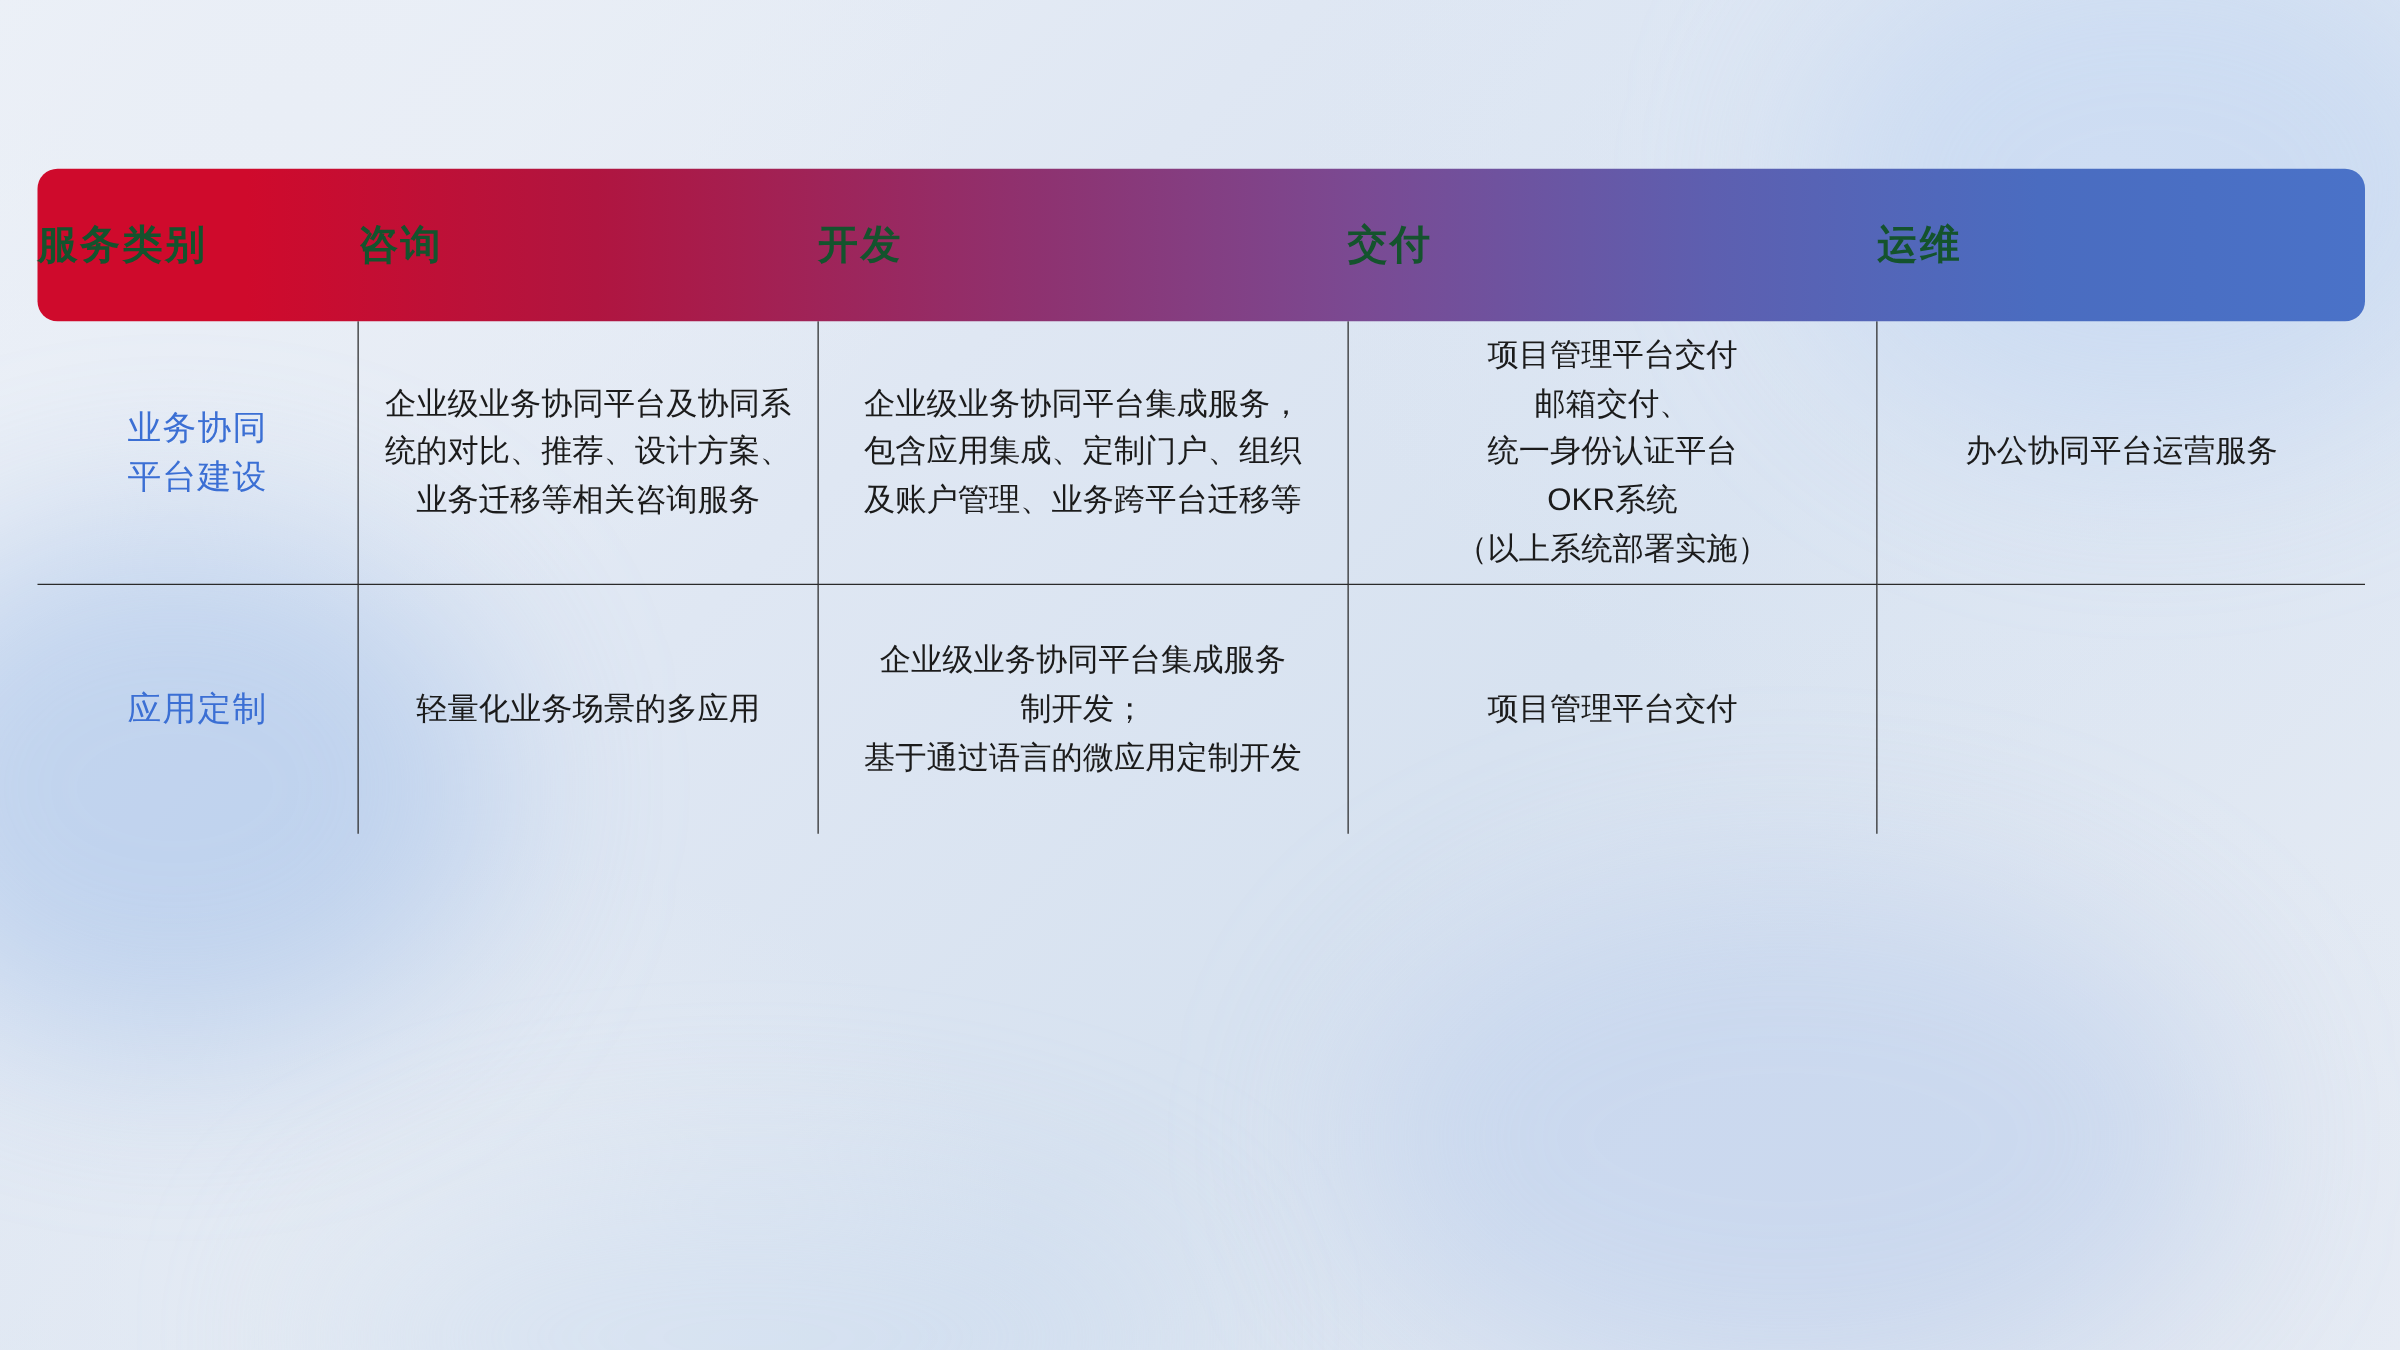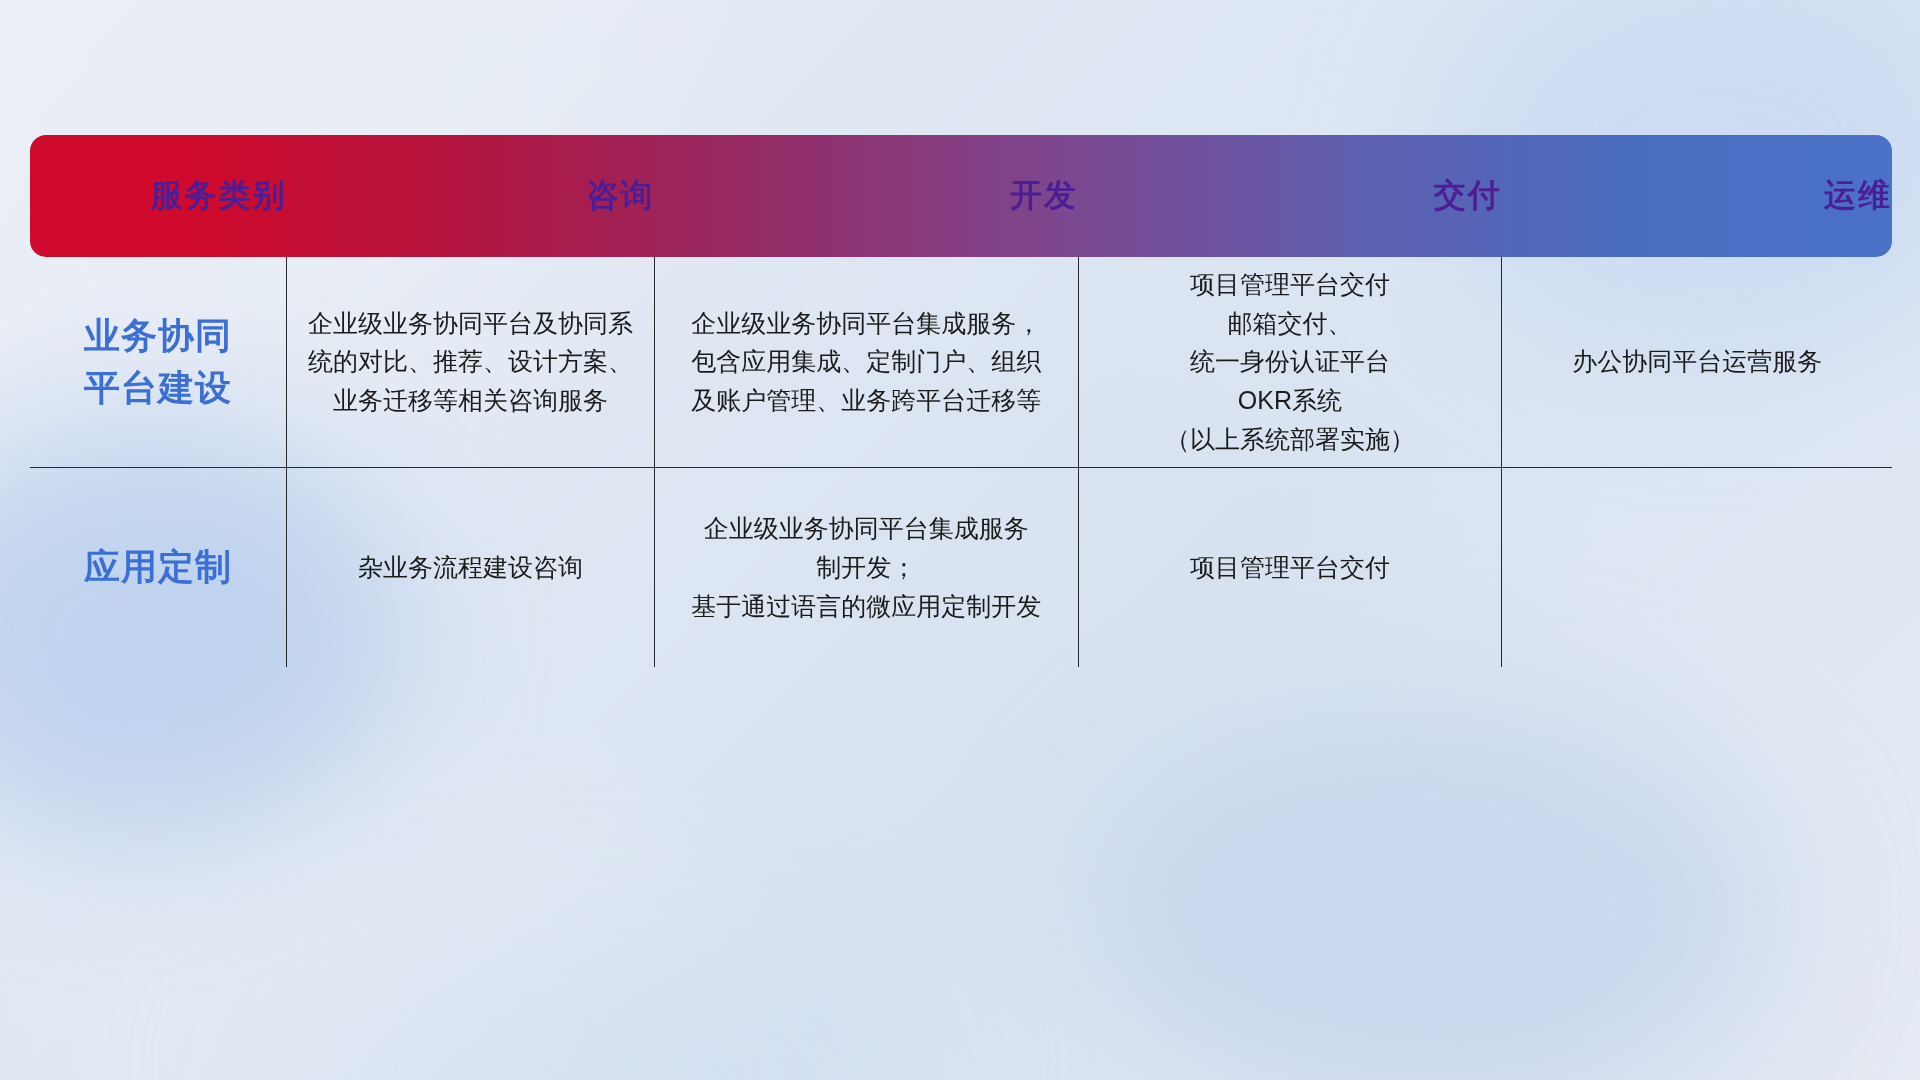--- a/index.html
+++ b/index.html
@@ -49,24 +49,24 @@
     border-collapse: collapse;
     table-layout: fixed;
   }
 
   
   thead tr {
     height: 122px;
   }
   thead th {
     background: transparent;
-    color: #4c1d95;
+    color: #14532d;
     font-size: 32px;
     font-weight: bold;
-    text-align: right;
+    text-align: left;
     vertical-align: middle;
     letter-spacing: 2px;
     position: relative;
     z-index: 2;
     border: none;
     padding: 0;
   }
   .header-bar {
     position: absolute;
     left: 0;
@@ -89,22 +89,22 @@
     padding: 0 18px;
     background: transparent;
   }
   tbody tr.row-0 { height: 210px; }
   tbody tr.row-1 { height: 165px; }
   tbody tr.row-2 { height: 200px; }
 
   td.cat {
     border-left: none;
     color: #3b6fd4;
-    font-weight: bold;
-    font-size: 36px;
+    font-weight: normal;
+    font-size: 27px;
     line-height: 1.45;
     letter-spacing: 1px;
   }
   td.last-col {
     border-right: none;
   }
   tbody tr:first-child td {
     border-top: none;
   }
   tbody tr:last-child td {
@@ -183,21 +183,21 @@
           </td>
           <td class="last-col">
             <span class="cell-text">办公协同平台运营服务</span>
           </td>
         </tr>
         <tr class="row-2">
           <td class="cat">
             <span class="cell-text">应用定制</span>
           </td>
           <td>
-            <span class="cell-text">杂业务流程建设咨询</span>
+            <span class="cell-text">轻量化业务场景的多应用</span>
           </td>
           <td>
             <span class="cell-text">企业级业务协同平台集成服务
 制开发；
 基于通过语言的微应用定制开发</span>
           </td>
           <td>
             <span class="cell-text">项目管理平台交付</span>
           </td>
           <td class="last-col">

